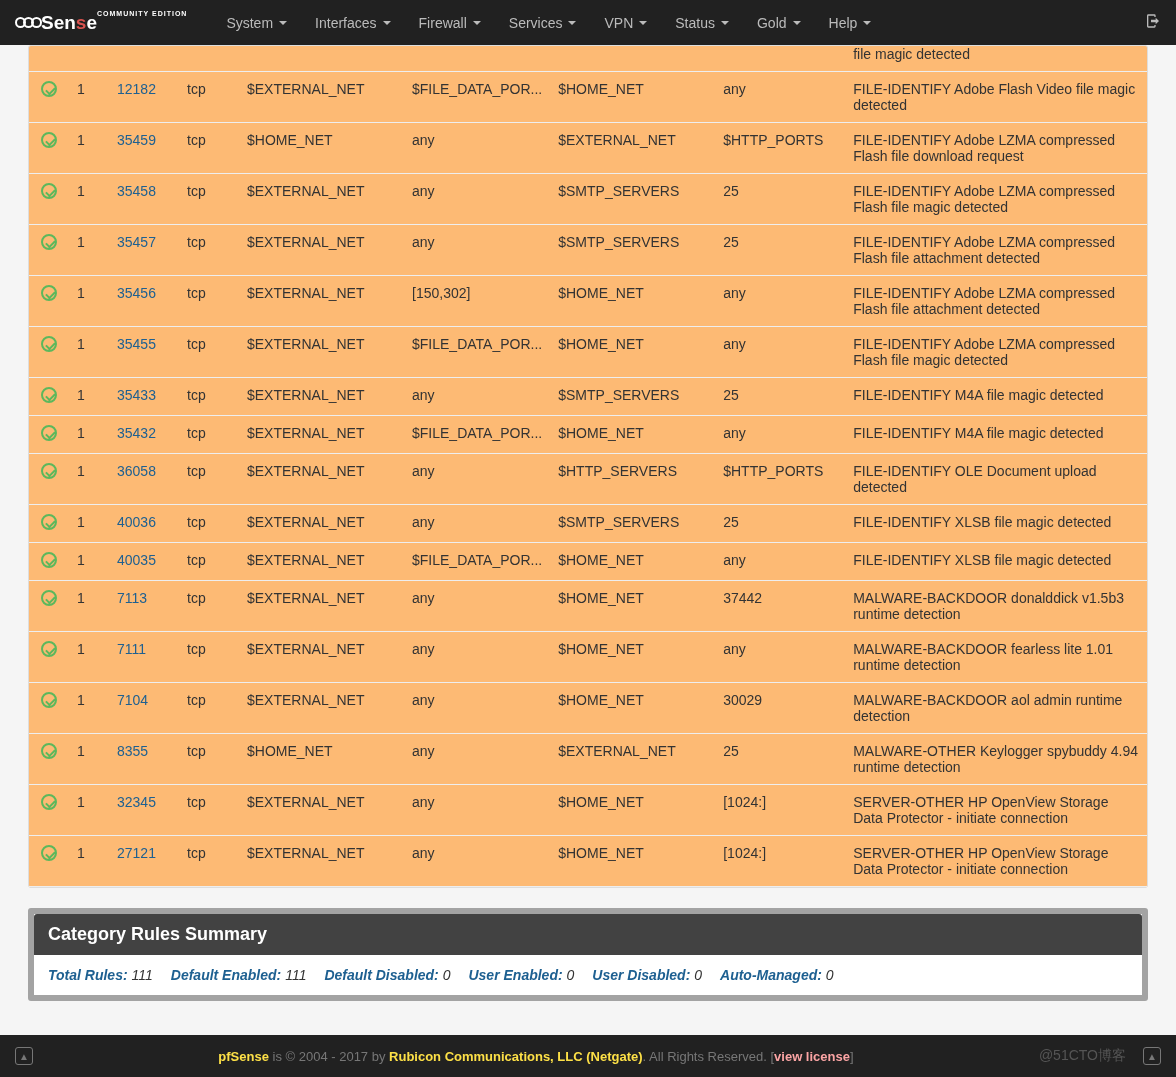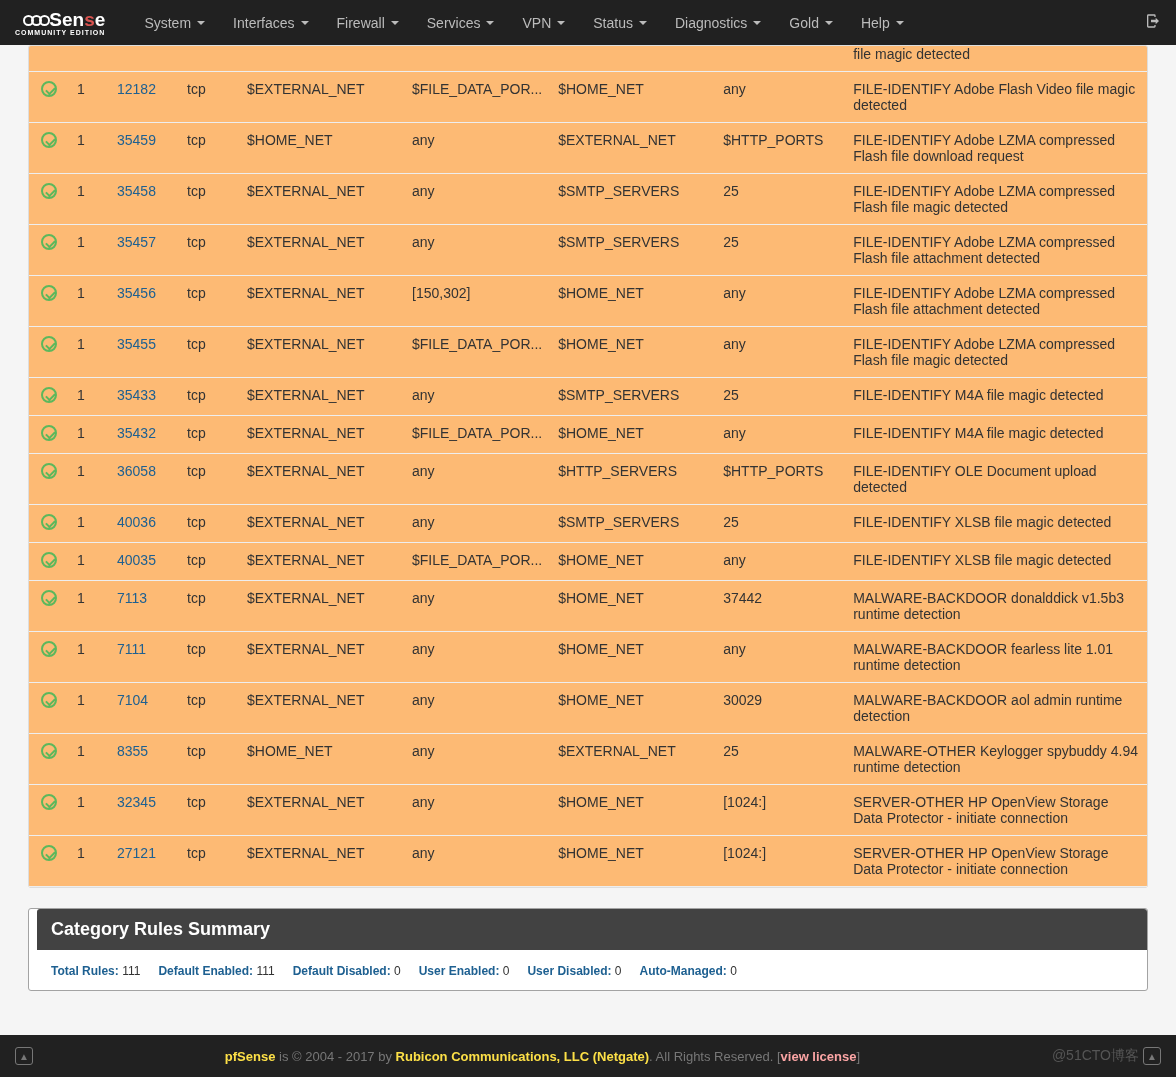--- a/index.html
+++ b/index.html
@@ -1,18 +1,18 @@
 <!DOCTYPE html>
 <html><head>
 <meta charset="utf-8">
 <style>
 * { box-sizing: border-box; margin: 0; padding: 0; }
 body { font-family: "Helvetica Neue", Helvetica, Arial, sans-serif; font-size: 14px; color: #333; background: #f5f5f5; }
 .navbar { background: #212121; color: #fff; height: 45px; display: flex; align-items: center; padding: 0 15px; }
-.logo { display: flex; flex-direction: column; align-items: flex-end; margin-right: 25px; }
+.logo { display: flex; align-items: flex-start; margin-right: 25px; }
 .logo-top { display: flex; align-items: center; }
 .logo-circles { display: flex; margin-right: 2px; }
 .logo-circle { width: 11px; height: 11px; border: 2px solid #fff; border-radius: 50%; margin-right: -3px; }
 .logo-text { font-size: 19px; font-weight: bold; color: #fff; letter-spacing: 0px; }
 .logo-text .s { color: #d9534f; }
 .logo-sub { font-size: 7px; color: #fff; letter-spacing: 1px; font-weight: bold; margin-top: -2px; }
 .nav-items { display: flex; flex: 1; }
 .nav-item { color: #bbb; padding: 0 14px; font-size: 14px; cursor: pointer; display: flex; align-items: center; height: 33px; }
 .caret { display: inline-block; width: 0; height: 0; margin-left: 6px; border-top: 4px solid; border-right: 4px solid transparent; border-left: 4px solid transparent; }
 .logout-icon { color: #bbb; font-size: 16px; cursor: pointer; }
@@ -26,32 +26,32 @@
 .col-sid { width: 70px; }
 .col-proto { width: 60px; }
 .col-src { width: 165px; }
 .col-srcport { width: 135px; }
 .col-dst { width: 165px; }
 .col-dstport { width: 130px; }
 .col-msg { }
 .sid-link { color: #1e6091; text-decoration: none; }
 .check-icon { display: inline-block; width: 16px; height: 16px; border: 2px solid #5cb85c; border-radius: 50%; position: relative; }
 .check-icon::after { content: ""; position: absolute; left: 3px; top: 4px; width: 7px; height: 4px; border-left: 2px solid #5cb85c; border-bottom: 2px solid #5cb85c; transform: rotate(-45deg); }
-.summary-panel { margin-top: 20px; background: #fff; border: 1px solid #a3a3a3; border-radius: 3px; margin-bottom: 40px; padding-left: 8px; }
+.summary-panel { margin-top: 20px; background: #fff; border: 6px solid #a3a3a3; border-radius: 3px; margin-bottom: 40px; }
 .summary-header { background: #424242; color: #fff; padding: 10px 14px; font-size: 18px; font-weight: bold; border-radius: 3px 3px 0 0; }
 .summary-body { padding: 12px 14px; }
-.summary-item { display: inline-block; margin-right: 18px; font-size: 12px; }
+.summary-item { display: inline-block; margin-right: 18px; font-size: 14px; font-style: italic; }
 .summary-label { color: #1e6091; font-weight: bold; }
 .summary-val { color: #333; }
 .footer { background: #212121; color: #777; height: 42px; display: flex; align-items: center; justify-content: space-between; padding: 0 15px; position: fixed; bottom: 0; left: 0; right: 0; font-size: 13px; }
 .footer-center { flex: 1; text-align: center; }
 .footer-center b { color: #fde047; font-weight: bold; }
 .footer-link { color: #fca5a5; text-decoration: none; font-weight: bold; }
 .footer-icon { width: 18px; height: 18px; border: 1px solid #777; border-radius: 3px; display: flex; align-items: center; justify-content: center; font-size: 10px; color: #777; cursor: pointer; }
-.watermark { color: #555; font-size: 14px; margin-right: 4px; }
+.watermark { color: #555; font-size: 14px; margin-right: 17px; }
 .partial-row td { padding-top: 0; }
 .logout-svg { width: 16px; height: 16px; fill: #bbb; }
 </style>
 </head>
 <body>
 
 <div class="navbar">
   <div class="logo">
     <div class="logo-top">
       <span class="logo-circles">
@@ -63,21 +63,20 @@
     </div>
     <span class="logo-sub">COMMUNITY EDITION</span>
   </div>
   <div class="nav-items" id="nav-items">
       <div class="nav-item">System<span class="caret"></span></div>
       <div class="nav-item">Interfaces<span class="caret"></span></div>
       <div class="nav-item">Firewall<span class="caret"></span></div>
       <div class="nav-item">Services<span class="caret"></span></div>
       <div class="nav-item">VPN<span class="caret"></span></div>
       <div class="nav-item">Status<span class="caret"></span></div>
-      <div class="nav-item">Diagnostics<span class="caret"></span></div>
       <div class="nav-item">Gold<span class="caret"></span></div>
       <div class="nav-item">Help<span class="caret"></span></div>
     </div>
   <span class="logout-icon">
     <svg class="logout-svg" viewBox="0 0 24 24">
         <path d="M16 17v-3H9v-4h7V7l5 5-5 5zM14 2a2 2 0 012 2v2h-2V4H5v16h9v-2h2v2a2 2 0 01-2 2H5a2 2 0 01-2-2V4a2 2 0 012-2h9z"></path>
       </svg>
   </span>
 </div>
 

